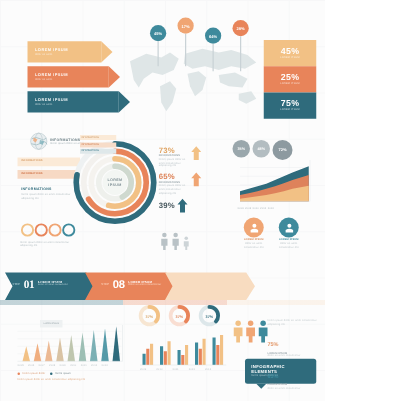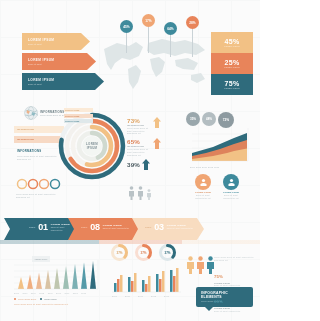--- a/index.html
+++ b/index.html
@@ -317,21 +317,21 @@
       <span class="tiny" style="color:#bcc5c9;text-align:center;width:22px;">dolor sit amet consectetur elit</span>
     </span>
   </div>
 
   <div class="abs" style="left:0px;top:216px;width:200px;height:26px;">
 
     <div class="abs" style="left:4px;top:2px;">
       <svg width="72" height="22" viewBox="0 0 144 44">
           <polygon points="0,0 130,0 144,22 130,44 0,44 12,22" fill="#2f6b7c"></polygon>
         </svg>
-      <div class="abs" style="left:25px;top:4px;display:flex;align-items:center;gap:3px;">
+      <div class="abs" style="left:6px;top:4px;display:flex;align-items:center;gap:3px;font-family:Liberation Serif, serif;">
         <span style="font-size:2.4px;color:#9ec2cc;font-weight:bold;">STEP</span>
         <span class="stepnum">01</span>
         <span style="display:flex;flex-direction:column;">
           <span class="steplbl">LOREM IPSUM</span>
           <span class="tiny" style="color:#b9d2d9;">dolor sit amet consectetur</span>
         </span>
       </div>
     </div>
 
     <div class="abs" style="left:68px;top:2px;">
@@ -345,28 +345,20 @@
           <span class="steplbl">LOREM IPSUM</span>
           <span class="tiny" style="color:#fad6c2;">dolor sit amet consectetur</span>
         </span>
       </div>
     </div>
 
     <div class="abs" style="left:132px;top:2px;">
       <svg width="72" height="22" viewBox="0 0 144 44">
           <polygon points="0,0 130,0 144,22 130,44 0,44 12,22" fill="#f8dcc0"></polygon>
         </svg>
-      <div class="abs" style="left:13px;top:4px;display:flex;align-items:center;gap:3px;">
-        <span style="font-size:2.4px;color:#e0b48b;font-weight:bold;">STEP</span>
-        <span class="stepnum" style="color:#fff;">03</span>
-        <span style="display:flex;flex-direction:column;">
-          <span class="steplbl" style="color:#fff;">LOREM IPSUM</span>
-          <span class="tiny" style="color:#fff;opacity:.75;">dolor sit amet consectetur</span>
-        </span>
-      </div>
     </div>
   </div>
 
   <div class="abs bubble" style="left:196px;top:219px;width:52px;height:20px;background:#2f6b7c;--tail:#2f6b7c;display:flex;flex-direction:column;justify-content:center;padding-left:5px;">
     <span style="font-size:3.4px;font-weight:bold;color:#fff;letter-spacing:.3px;">INFOGRAPHIC</span>
     <span style="font-size:3.4px;font-weight:bold;color:#fff;letter-spacing:.3px;">ELEMENTS</span>
     <span class="tiny" style="color:#a8c6ce;margin-top:1px;">lorem ipsum dolor sit</span>
   </div>
 
   <div class="abs" style="left:110px;top:243px;display:flex;gap:5px;">

